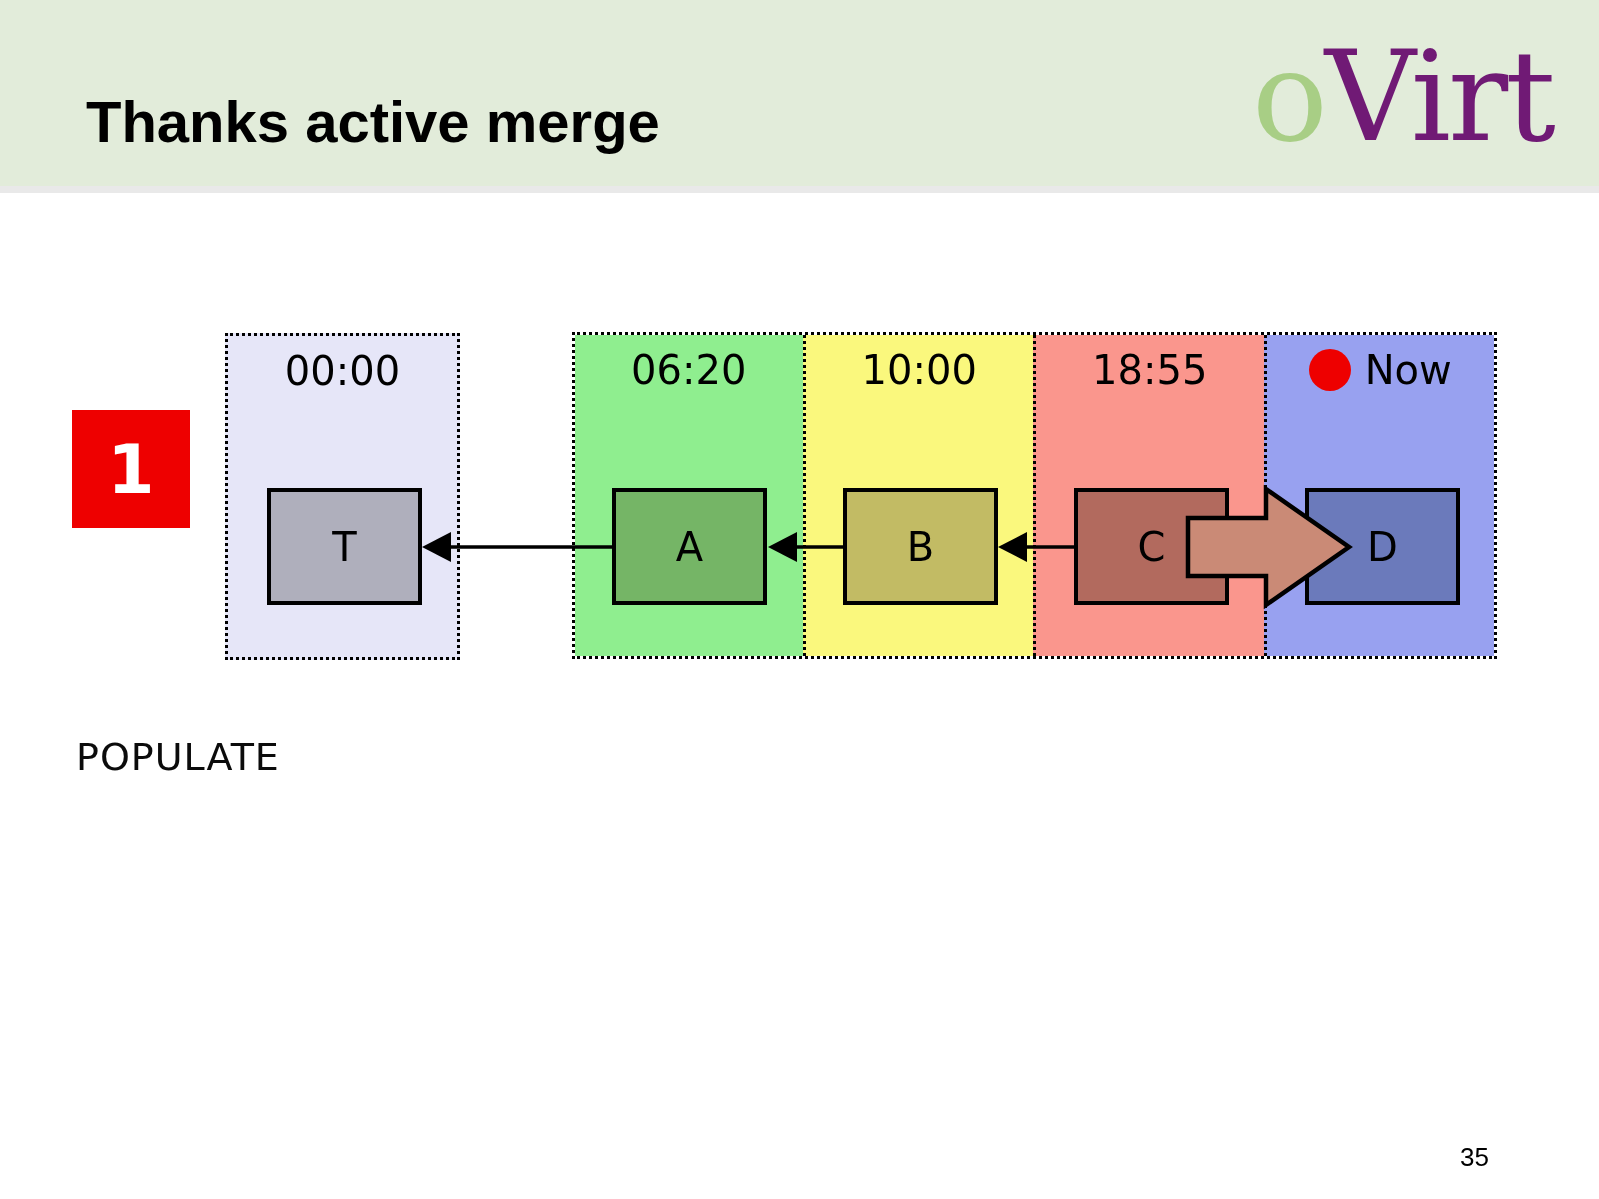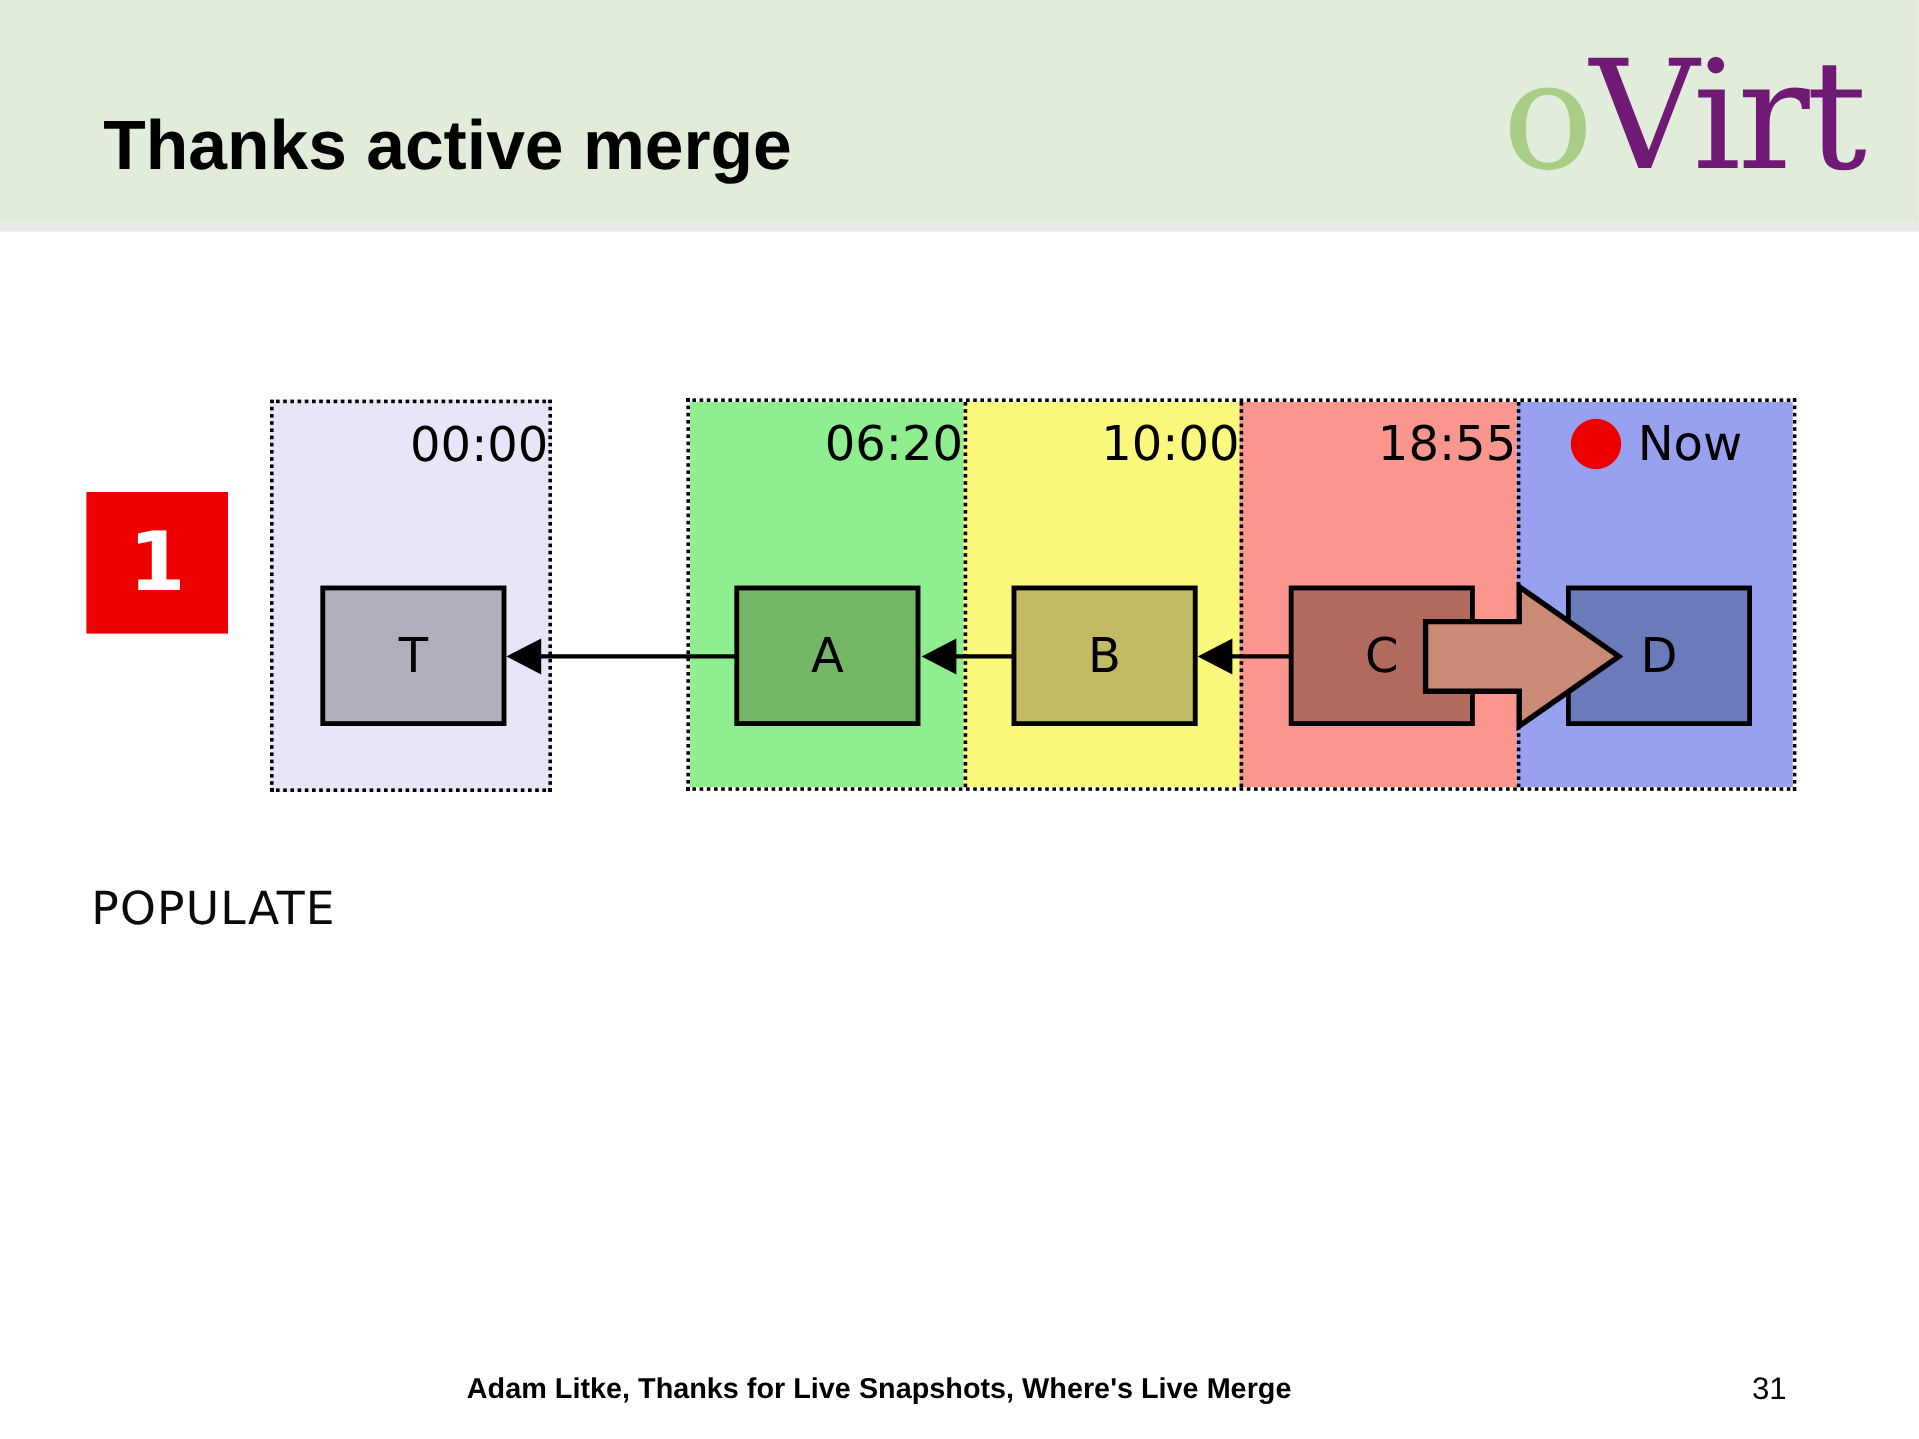--- a/index.html
+++ b/index.html
@@ -58,21 +58,21 @@
     display: flex;
   }
   .section { flex: 1 1 0; position: relative; }
   .section + .section { border-left: 3px dotted #000000; }
   .sec-0600 { background: #8FEE8F; }
   .sec-1200 { background: #FAF87D; }
   .sec-1800 { background: #FA968D; }
   .sec-now  { background: #98A1F0; }
 
   .time-label {
-    margin-top: 11px; text-align: right;
+    margin-top: 11px; text-align: center;
     font-size: 40px; line-height: 1.2;
   }
   .now-label {
     display: flex; align-items: center; justify-content: center; gap: 14px;
   }
   .red-dot {
     width: 42px; height: 42px; border-radius: 50%;
     background: #EE0000; display: inline-block; flex: 0 0 auto;
   }
 
@@ -171,16 +171,15 @@
       <polygon points="998,547 1027,532 1027,562" fill="#000"></polygon>
     </g>
 
     <g>
       <path d="M 1188,518 L 1266,518 L 1266,489 L 1349,547 L 1266,605 L 1266,576 L 1188,576 Z" fill="#CA8A76" stroke="#000" stroke-width="4.5" stroke-linejoin="miter"></path>
     </g>
   </svg>
 
   <div class="action-label">POPULATE</div>
 
-  <div class="footer-attribution">Adam Litke, Thanks for Live Snapshots, Where's Live Merge</div>
-  <div class="page-number">31</div>
+  <div class="page-number">35</div>
 
 </div>
 
 </body></html>

